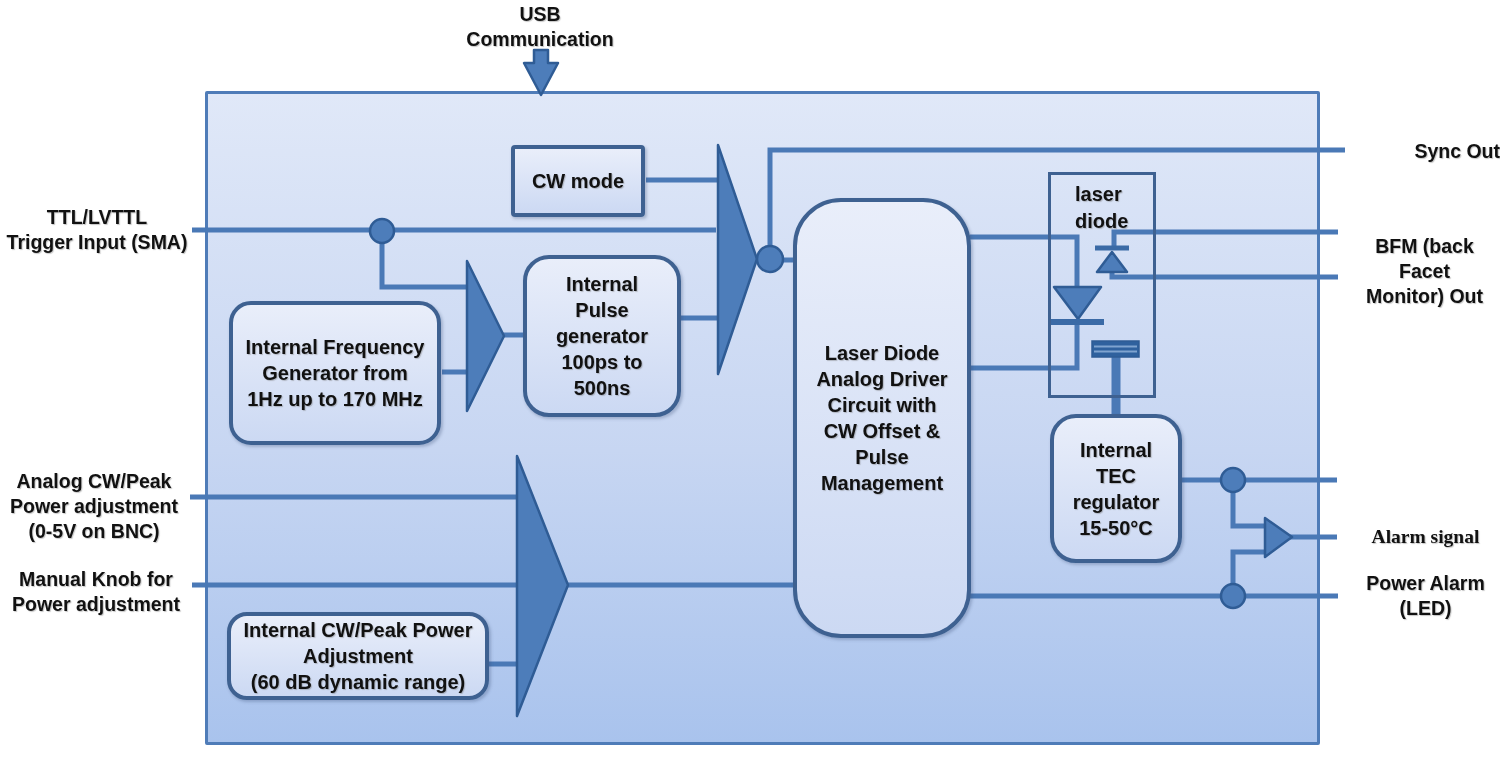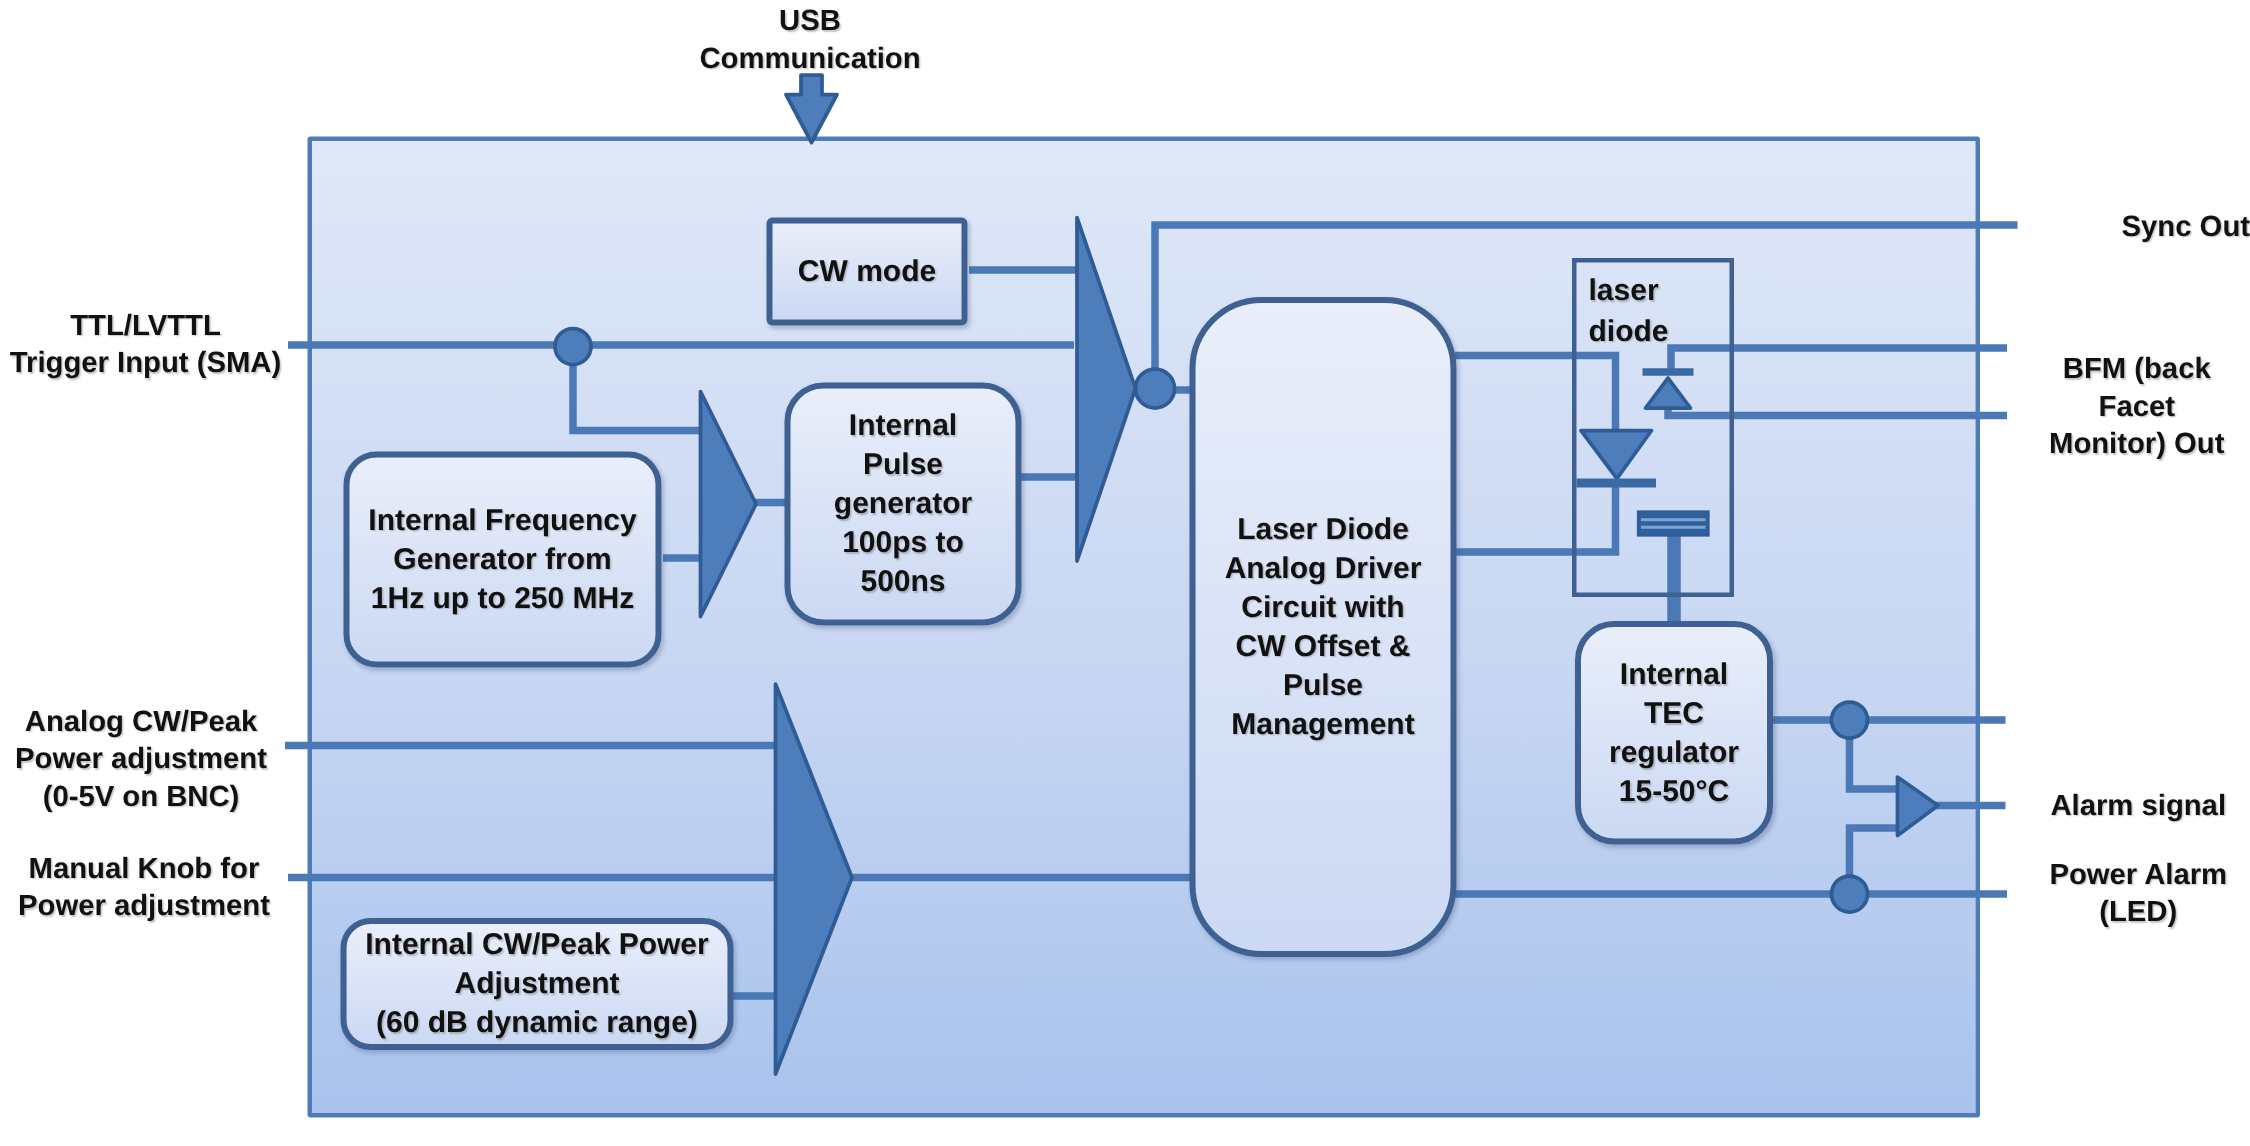--- a/index.html
+++ b/index.html
@@ -84,38 +84,38 @@
       <rect x="1092" y="341" width="47" height="16" fill="#2f619e" stroke="#2f5c95" stroke-width="1.5"></rect>
       <line x1="1094" y1="346.5" x2="1137" y2="346.5" stroke="#7fa3cf" stroke-width="2"></line>
       <line x1="1094" y1="351.5" x2="1137" y2="351.5" stroke="#7fa3cf" stroke-width="2"></line>
     </g>
   </svg>
 
   <div class="box" style="left:511px;top:145px;width:134px;height:72px;border-radius:4px;">CW mode</div>
 
   <div class="box" style="left:229px;top:301px;width:212px;height:144px;border-radius:22px;">Internal Frequency
 Generator from
-1Hz up to 250 MHz</div>
+1Hz up to 170 MHz</div>
 
   <div class="box" style="left:523px;top:255px;width:158px;height:162px;border-radius:26px;">Internal
 Pulse
 generator
 100ps to
 500ns</div>
 
   <div class="box" style="left:793px;top:198px;width:178px;height:440px;border-radius:48px;">Laser Diode
 Analog Driver
 Circuit with
 CW Offset &amp;
 Pulse
 Management</div>
 
   <div class="box" style="left:1048px;top:172px;width:108px;height:226px;border-radius:0;
        border-width:3.5px;background:transparent;box-shadow:none;
-       align-items:flex-start;justify-content:flex-start;padding:6px 0 0 8px;text-align:left;line-height:1.35;">laser
+       align-items:flex-start;justify-content:flex-start;padding:6px 0 0 24px;text-align:left;line-height:1.35;">laser
 diode</div>
 
   <div class="box" style="left:1050px;top:414px;width:132px;height:149px;border-radius:26px;">Internal
 TEC
 regulator
 15-50°C</div>
 
   <div class="box" style="left:227px;top:612px;width:262px;height:88px;border-radius:20px;">Internal CW/Peak Power
 Adjustment
 (60 dB dynamic range)</div>
@@ -132,18 +132,18 @@
 
   <div class="label" style="left:2px;top:567px;width:188px;">Manual Knob for
 Power adjustment</div>
 
   <div class="label" style="left:1363px;top:139px;width:137px;text-align:right;">Sync Out</div>
 
   <div class="label" style="left:1349px;top:234px;width:151px;">BFM (back Facet
 Monitor) Out</div>
 
 
-  <div class="label" style="left:1351px;top:525px;width:149px;">Alarm signal</div>
+  <div class="label" style="left:1351px;top:525px;width:149px;font-family:Liberation Serif, serif;">Alarm signal</div>
 
   <div class="label" style="left:1351px;top:571px;width:149px;">Power Alarm
 (LED)</div>
 
 </div>
 
 </body></html>

